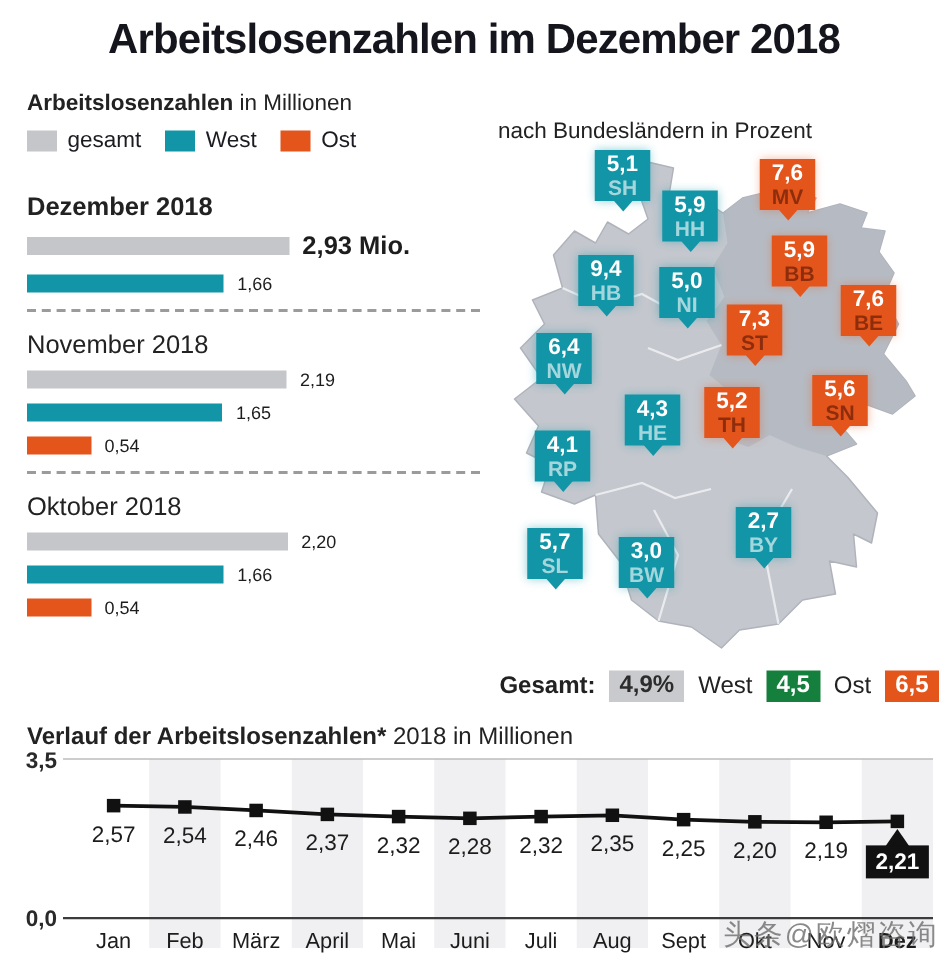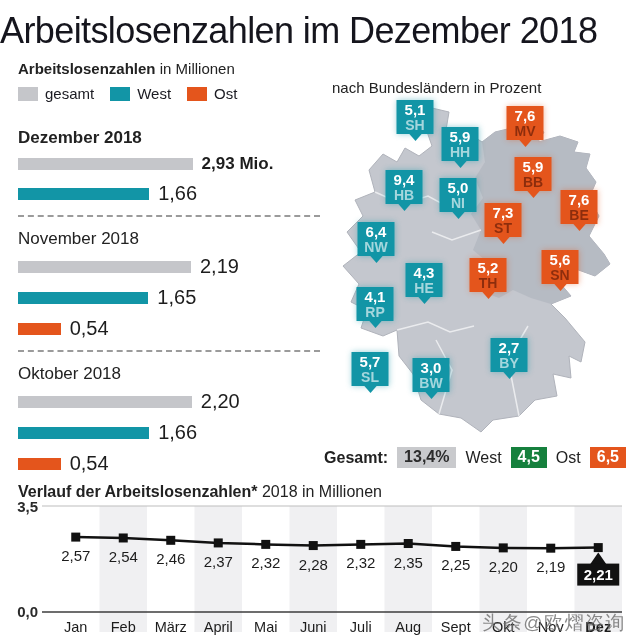--- a/index.html
+++ b/index.html
@@ -1,32 +1,32 @@
 <!DOCTYPE html>
 <html><head>
 <meta charset="utf-8">
 <style>
   html,body{margin:0;padding:0;background:#fff;}
   .page{position:relative;width:632px;height:640px;background:#ffffff;overflow:hidden;
         font-family:"Liberation Sans","DejaVu Sans",sans-serif;color:#1b1b22;}
-  .title{position:absolute;top:10px;left:0;right:0;
-         font-size:36px;font-weight:400;letter-spacing:-0.6px;color:#15151d;}
+  .title{position:absolute;top:10px;left:0;right:0;text-align:center;
+         font-size:28px;font-weight:700;letter-spacing:-0.6px;color:#15151d;}
   
   .left-col{position:absolute;left:18px;top:60px;width:302px;}
   .sec-head{font-size:15px;color:#222;}
   .sec-head .b{font-weight:700;}
   .legend{display:flex;gap:16px;margin-top:8px;font-size:15px;align-items:center;}
   .legend .item{display:flex;align-items:center;gap:7px;}
   .sw{width:20px;height:14px;background:#ccc;}
   .bar-groups{margin-top:26px;}
   .bar-month{font-size:17px;line-height:19px;margin-bottom:7px;color:#222;}
   .bar-month.b{font-weight:700;}
   .bar-row{display:flex;align-items:center;margin-bottom:8px;}
   .bar{height:12px;flex:0 0 auto;}
-  .bar-label{font-size:20px;margin-left:9px;white-space:nowrap;color:#1d1d1d;}
+  .bar-label{font-size:12px;margin-left:9px;white-space:nowrap;color:#1d1d1d;}
   .bar-label.b{font-weight:700;font-size:17px;}
   .bar-group.sep{border-top:2px dashed #9b9b9b;margin-top:10px;padding-top:12px;}
   
   .right-col{position:absolute;left:332px;top:60px;width:296px;height:412px;}
   .map-head{font-size:15px;line-height:1.25;color:#222;}
   .map-head .b{font-weight:700;}
   .map-wrap{position:absolute;left:0;top:40px;width:296px;height:352px;}
   svg.map{position:absolute;left:0;top:0;}
   .badge{position:absolute;transform:translateX(-50%);width:37px;text-align:center;
          padding:2px 0 2px;line-height:1.04;}
@@ -190,21 +190,21 @@
           <div class="badge ost" style="left: 228px; top: 150px;">
             <div class="bv">5,6</div>
             <div class="ba">SN</div>
             <div class="ptr"></div>
           </div>
           <div class="badge ost" style="left: 156px; top: 158px;">
             <div class="bv">5,2</div>
             <div class="ba">TH</div>
             <div class="ptr"></div>
           </div>
-          <div class="badge west" style="left: 92px; top: 163px;">
+          <div class="badge west" style="left: 103px; top: 163px;">
             <div class="bv">4,3</div>
             <div class="ba">HE</div>
             <div class="ptr"></div>
           </div>
           <div class="badge west" style="left: 43px; top: 187px;">
             <div class="bv">4,1</div>
             <div class="ba">RP</div>
             <div class="ptr"></div>
           </div>
           <div class="badge west" style="left: 38px; top: 252px;">
@@ -219,21 +219,21 @@
           </div>
           <div class="badge west" style="left: 177px; top: 238px;">
             <div class="bv">2,7</div>
             <div class="ba">BY</div>
             <div class="ptr"></div>
           </div>
         </div>
     </div>
     <div class="totals">
       <span class="lbl-b">Gesamt:</span>
-      <span class="pill gesamt">13,4%</span>
+      <span class="pill gesamt">4,9%</span>
       <span>West</span>
       <span class="pill west">4,5</span>
       <span>Ost</span>
       <span class="pill ost">6,5</span>
     </div>
   </div>
 
   <div class="trend-head">
     <span class="b">Verlauf der Arbeitslosenzahlen*</span><span> 2018 in Millionen</span>
   </div>

